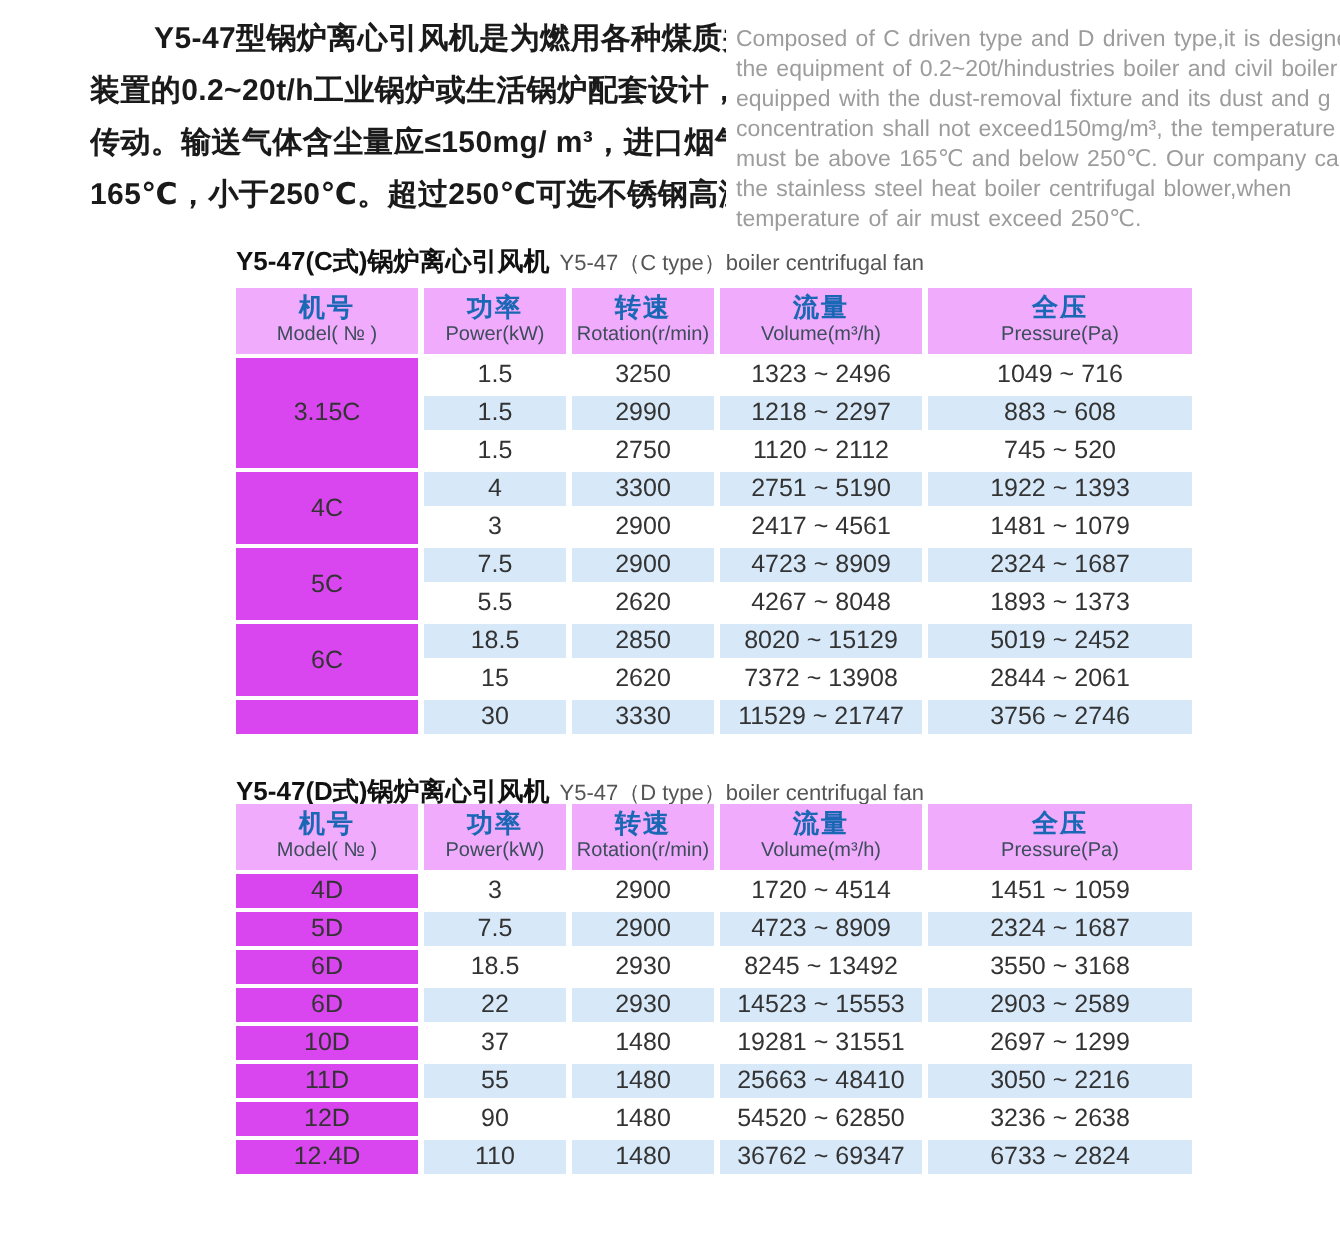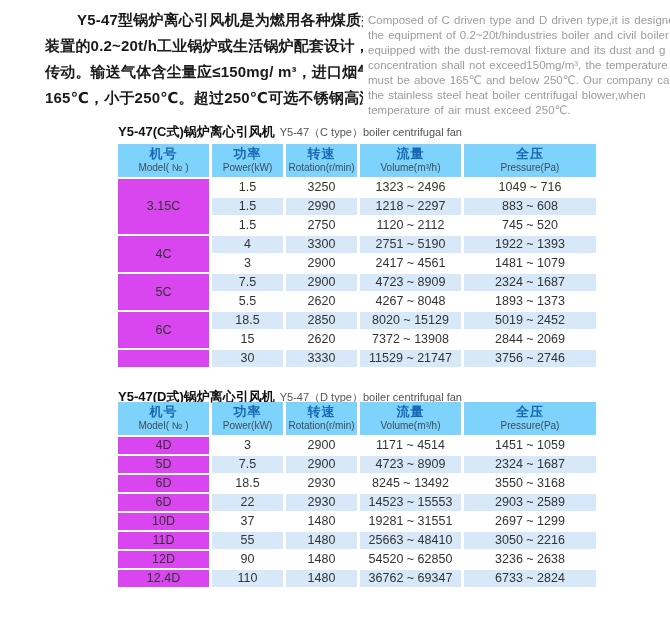--- a/index.html
+++ b/index.html
@@ -19,21 +19,21 @@
   .tbl-title { position:absolute; white-space:nowrap; }
   .tbl-title .cn { font-weight:bold; font-size:13px; color:#111; }
   .tbl-title .en { font-size:11px; color:#555; margin-left:5px; }
   #title-c { left:118px; top:122px;text-align:right; }
   #title-d { left:118px; top:387px; }
   
   table.spec { position:absolute; left:115px; border-collapse:separate;
                border-spacing:3px 2px; table-layout:fixed; }
   #table-c { top:142px; }
   #table-d { top:400px; }
-  table.spec th { background:#7dd3fc; font-weight:normal; padding:2px 0 3px; vertical-align:middle; }
+  table.spec th { background:#f0abfc; font-weight:normal; padding:2px 0 3px; vertical-align:middle; }
   table.spec th .cn { display:block; font-size:13px; font-weight:bold; color:#1a68b5;
                       line-height:16px; letter-spacing:1px; }
   table.spec th .en { display:block; font-size:10px; color:#3d4c5a; line-height:12px; }
   table.spec td { height:17px; line-height:17px; text-align:center; font-size:12.5px;
                   color:#333; padding:0; overflow:hidden; white-space:nowrap; }
   table.spec td.blue  { background:#d7e8f8; }
   table.spec td.model { background:#d946ef; }
 </style>
 </head>
 <body>
@@ -143,21 +143,21 @@
           <td class="model" rowspan="2">6C</td>
           <td class="blue">18.5</td>
           <td class="blue">2850</td>
           <td class="blue">8020 ~ 15129</td>
           <td class="blue">5019 ~ 2452</td>
         </tr>
         <tr>
           <td>15</td>
           <td>2620</td>
           <td>7372 ~ 13908</td>
-          <td>2844 ~ 2069</td>
+          <td>2844 ~ 2061</td>
         </tr>
         <tr>
           <td class="model" rowspan="1"></td>
           <td class="blue">30</td>
           <td class="blue">3330</td>
           <td class="blue">11529 ~ 21747</td>
           <td class="blue">3756 ~ 2746</td>
         </tr>
       </tbody>
   </table>
@@ -196,21 +196,21 @@
             <span class="cn">全压</span>
             <span class="en">Pressure(Pa)</span>
           </th>
         </tr>
       </thead>
     <tbody>
         <tr>
           <td class="model" rowspan="1">4D</td>
           <td>3</td>
           <td>2900</td>
-          <td>1171 ~ 4514</td>
+          <td>1720 ~ 4514</td>
           <td>1451 ~ 1059</td>
         </tr>
         <tr>
           <td class="model" rowspan="1">5D</td>
           <td class="blue">7.5</td>
           <td class="blue">2900</td>
           <td class="blue">4723 ~ 8909</td>
           <td class="blue">2324 ~ 1687</td>
         </tr>
         <tr>

